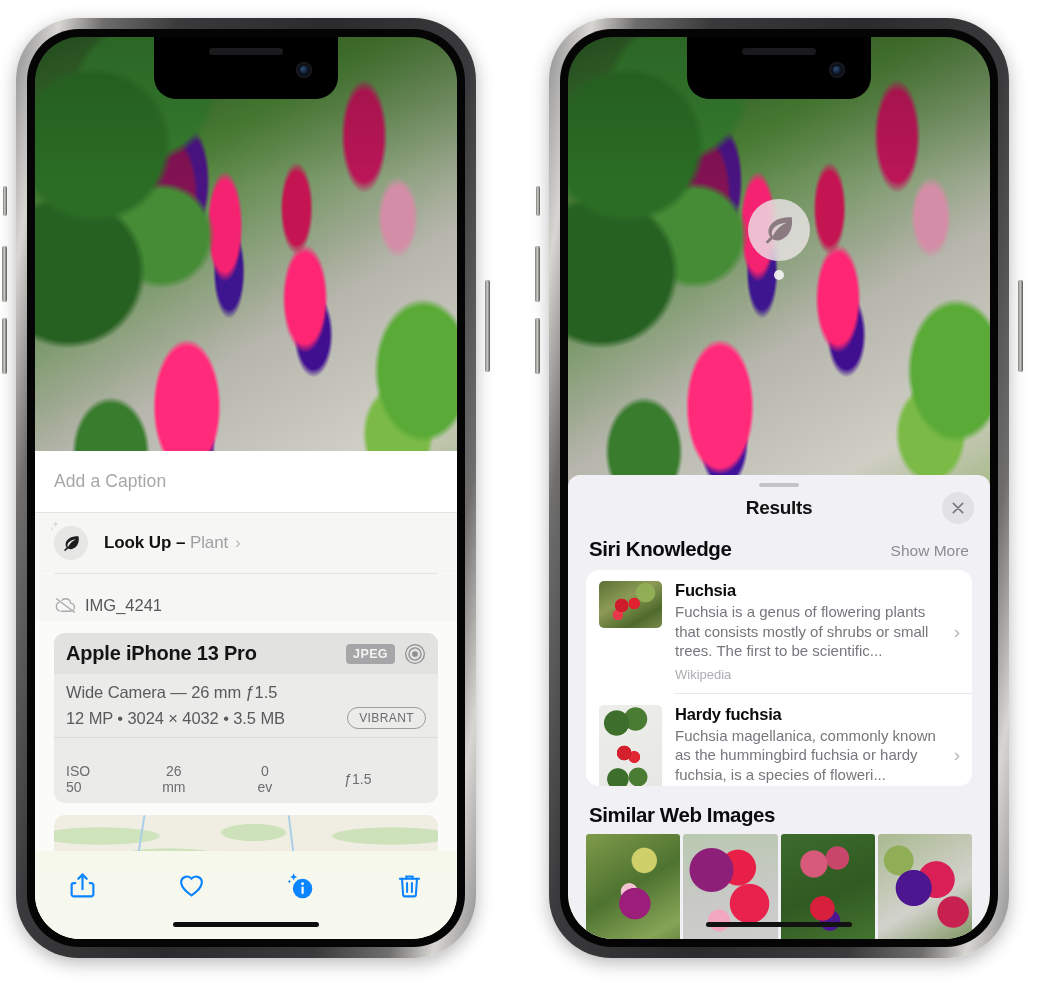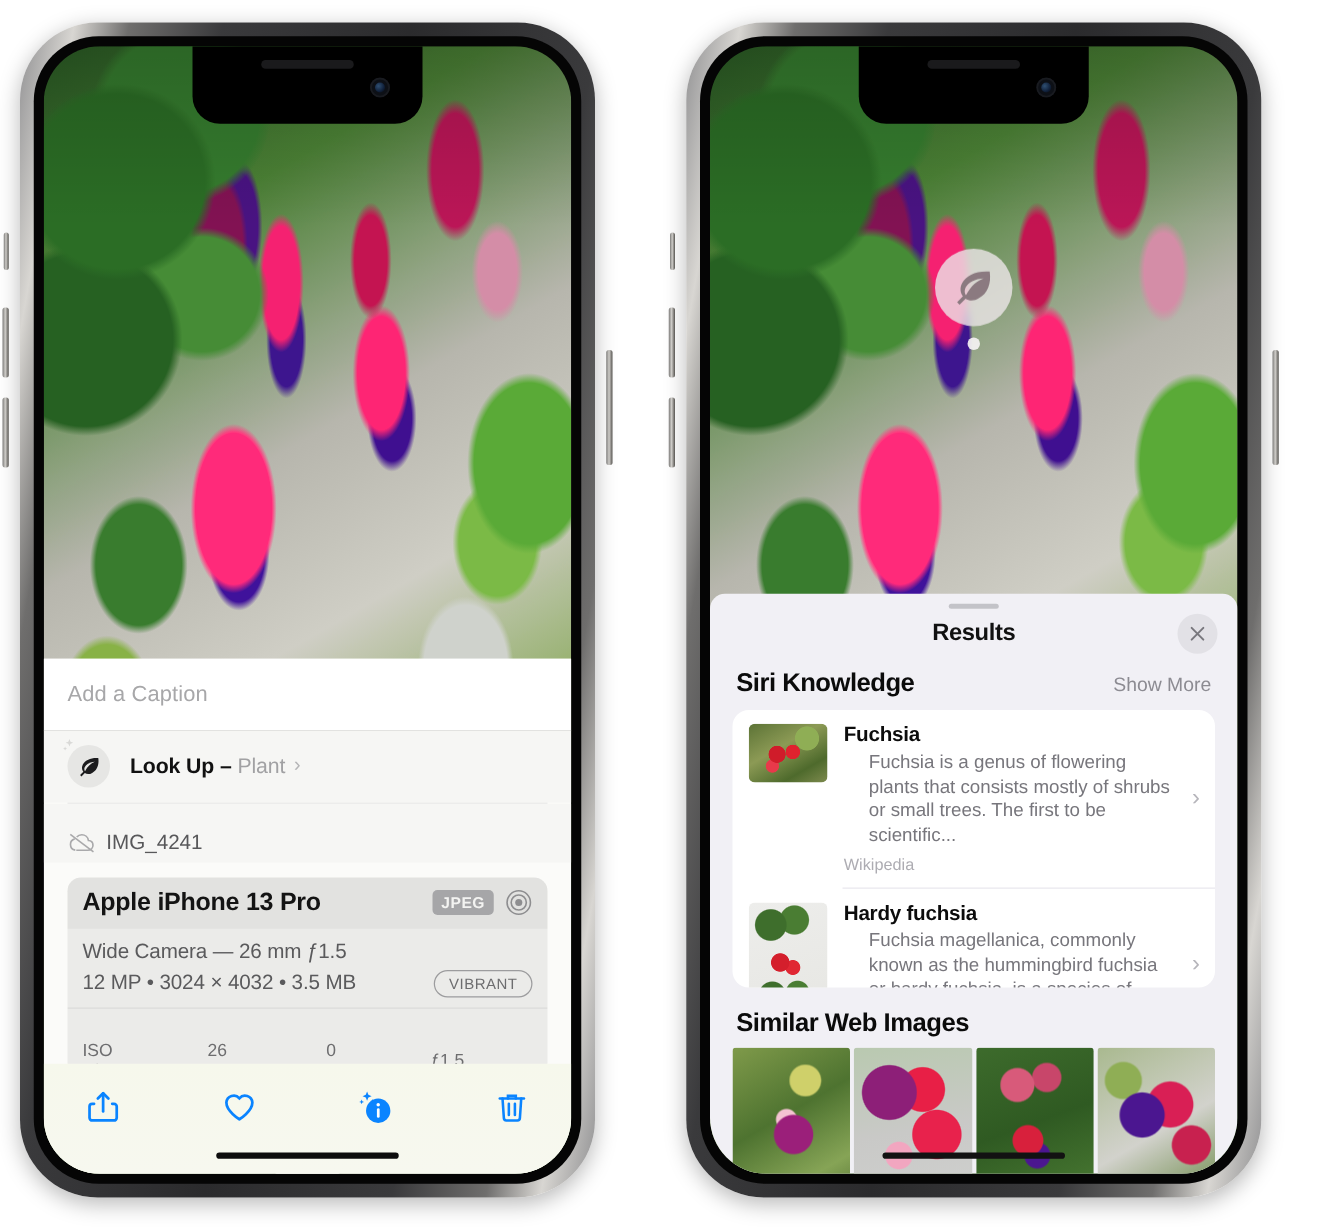--- a/index.html
+++ b/index.html
@@ -109,21 +109,21 @@
       radial-gradient(ellipse at 86% 44%, #7fb84f 0 6%, transparent 7%),
       radial-gradient(ellipse at 80% 55%, #cfd2cc 0 7%, transparent 8%),
       linear-gradient(150deg, #2d5a28 0%, #4e7f3a 18%, #b7b6ae 38%, #cfcec6 52%, #8aa860 68%, #5d8a3c 85%, #3f6b2f 100%);
     filter: saturate(1.1);
   }
   .photo-dark { position:absolute; inset:0; background: linear-gradient(180deg, rgba(0,0,0,.18) 0%, transparent 16%); }
 
   
   .info-sheet {
     position: absolute; left: 0; right: 0; bottom: 0;
-    height: 412px;
+    height: 488px;
     background: #fbfbf9;
     z-index: 20;
     display: flex; flex-direction: column;
   }
   .caption-row {
     height: 62px; background: #ffffff;
     display: flex; align-items: center;
     padding: 0 19px;
     border-bottom: 1px solid #e2e2e0;
   }
@@ -287,21 +287,21 @@
       radial-gradient(circle at 58% 14%, #4a7d33 0 12%, transparent 13%),
       radial-gradient(circle at 40% 48%, #d41f2c 0 11%, transparent 12%),
       radial-gradient(circle at 56% 52%, #e02733 0 9%, transparent 10%),
       radial-gradient(circle at 30% 74%, #3e6e2c 0 12%, transparent 13%),
       radial-gradient(circle at 62% 72%, #4a7d33 0 11%, transparent 12%),
       radial-gradient(circle at 45% 90%, #b59a6a 0 9%, transparent 10%),
       linear-gradient(160deg,#ededeb,#e6e6e2);
   }
   .kn-main { flex:1; min-width:0; }
   .kn-name { font-size:16.5px; font-weight:700; color:#0c0c0c; letter-spacing:-.2px;}
-  .kn-desc { font-size:15px; line-height:19.5px; color:#77767c; margin-top:2px;margin-left:20px;}
+  .kn-desc { font-size:15px; line-height:19.5px; color:#77767c; margin-top:2px;}
   .kn-src  { font-size:13px; color:#adacb2; margin-top:6px;}
   .kn-chev { align-self:center; color:#b6b5bb; font-size:19px; padding-left:4px; font-weight:300;}
   .kn-sep  { height:1px; background:#e9e8ee; margin-left: 88px;}
 
   .web-strip { display:flex; gap:3px; padding: 0 18px; overflow:hidden;}
   .web-thumb { flex:1; height:120px; border-radius:3px; }
   .web-thumb.w1{ background:
       radial-gradient(circle at 52% 58%, #9b1f7a 0 18%, transparent 19%),
       radial-gradient(circle at 46% 48%, #f4c3d2 0 10%, transparent 11%),
       radial-gradient(circle at 62% 22%, #cfd06a 0 11%, transparent 12%),

